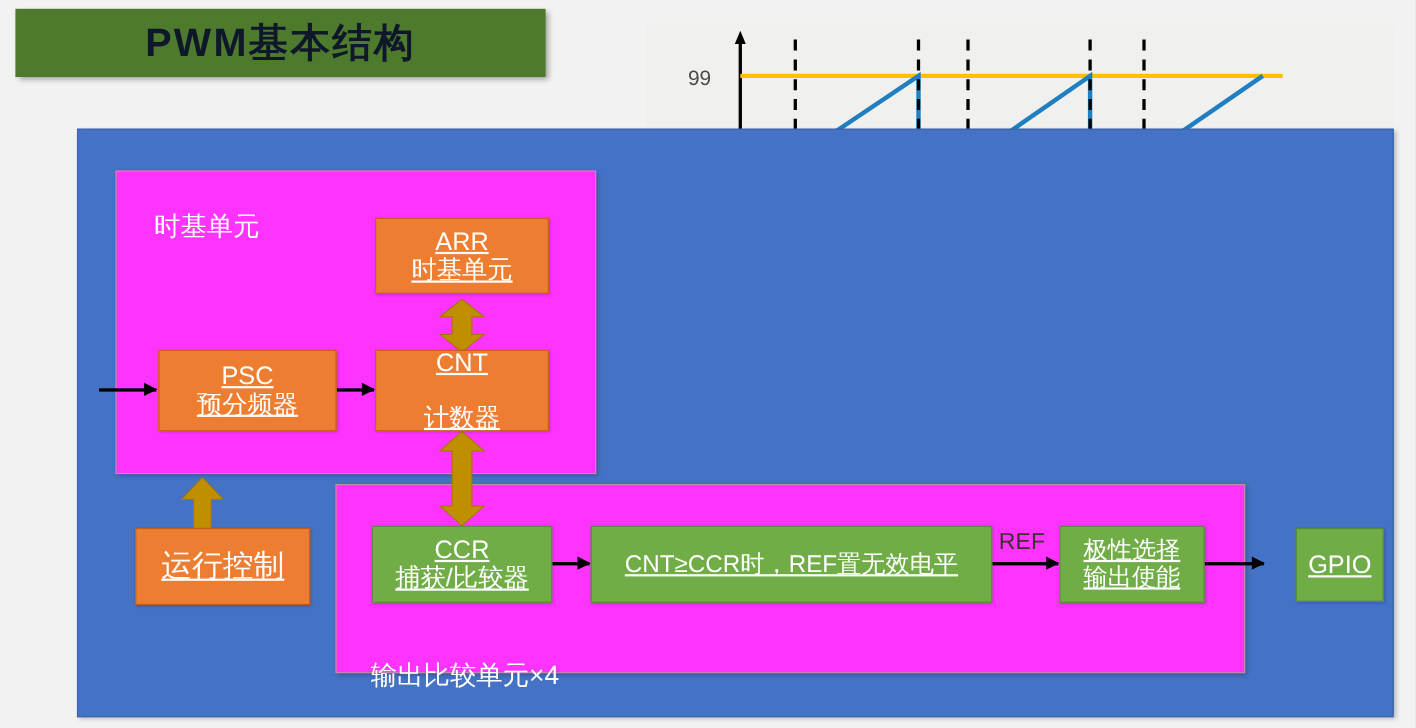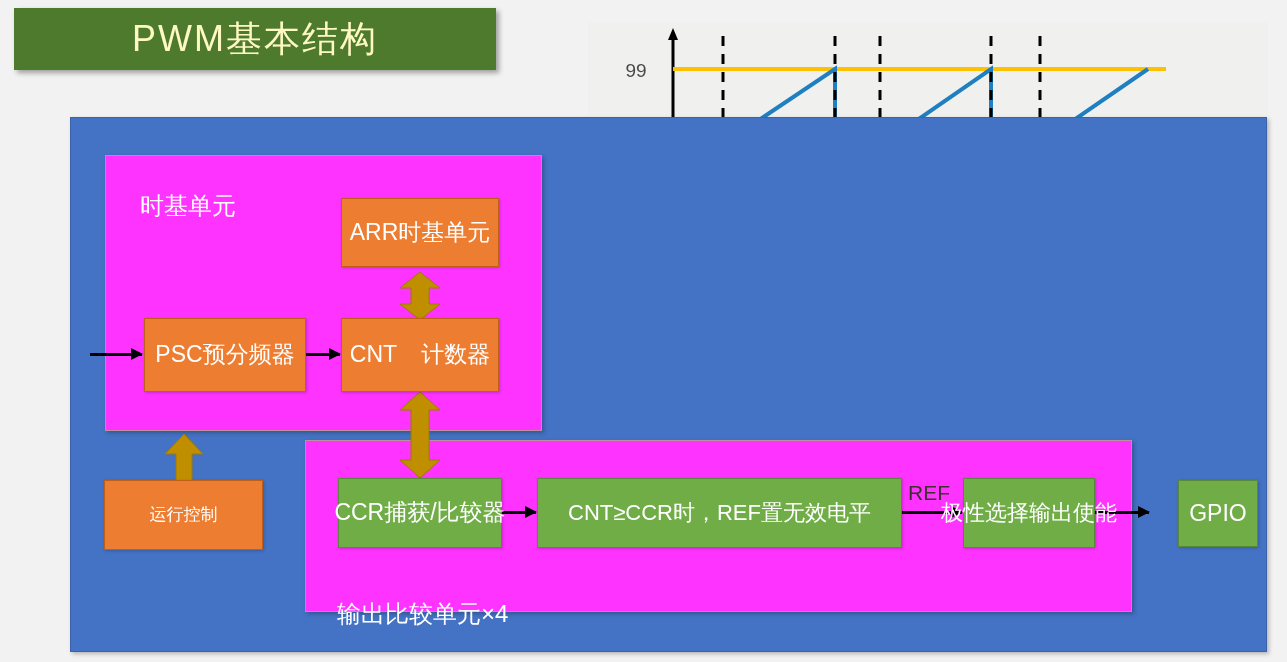--- a/index.html
+++ b/index.html
@@ -12,22 +12,22 @@
   .slide{position:absolute;inset:0;background:#f2f2f2;}
 
   
   #title-banner{
     position:absolute;left:14px;top:8px;width:482px;height:62px;
     background:#4e7a2e;
     box-shadow:3px 3px 5px rgba(0,0,0,.35);
     display:flex;align-items:center;justify-content:center;
   }
   #title-banner .t{
-    color:#fef9c3;font-size:36px;letter-spacing:2px;
-    font-weight:400;line-height:1;white-space:nowrap;
+    color:#0f172a;font-size:36px;letter-spacing:2px;
+    font-weight:700;line-height:1;white-space:nowrap;
   }
 
   
   #blue-panel{
     position:absolute;left:70px;top:117px;width:1195px;height:533px;
     background:#4472c4;border:1px solid #3a63ab;
     box-shadow:2px 2px 4px rgba(0,0,0,.25);
   }
 
   
@@ -39,33 +39,34 @@
   #outputcmp-group{left:305px;top:440px;width:825px;height:170px;}
 
   .group-label{
     position:absolute;color:#ffffff;font-size:24px;white-space:nowrap;
   }
   #timebase-label{left:140px;top:190px;}
   #outputcmp-label{left:337px;top:598px;}
 
   
   .box{
-    position:absolute;display:flex;flex-direction:row;
+    position:absolute;display:flex;flex-direction:column;
     align-items:center;justify-content:center;
     color:#ffffff;text-align:center;line-height:1.12;
     box-shadow:1px 1px 3px rgba(0,0,0,.2);
+    text-decoration:underline;
   }
   .box.orange{background:#ed7d31;border:1px solid #c05d18;}
   .box.green{background:#70ad47;border:1px solid #58893a;}
   .box .l1,.box .l2{display:block;white-space:nowrap;}
 
   #arr-box{left:341px;top:198px;width:156px;height:67px;font-size:23px;}
   #psc-box{left:144px;top:318px;width:160px;height:72px;font-size:23px;}
   #cnt-box{left:341px;top:318px;width:156px;height:72px;font-size:23px;gap:24px;}
-  #runctl-box{left:104px;top:480px;width:157px;height:68px;font-size:17px;}
+  #runctl-box{left:123px;top:480px;width:157px;height:68px;font-size:28px;}
   #ccr-box{left:338px;top:478px;width:162px;height:68px;font-size:23px;}
   #logic-box{left:537px;top:478px;width:363px;height:68px;font-size:22px;}
   #polarity-box{left:963px;top:478px;width:130px;height:68px;font-size:22px;}
   #gpio-box{left:1150px;top:480px;width:78px;height:65px;font-size:23px;margin-left:28px;}
 
   
   .arrow-h{position:absolute;height:3px;background:#000;}
   .arrow-h::after{
     content:"";position:absolute;right:-1px;top:-5px;
     border-left:12px solid #000;border-top:6.5px solid transparent;

